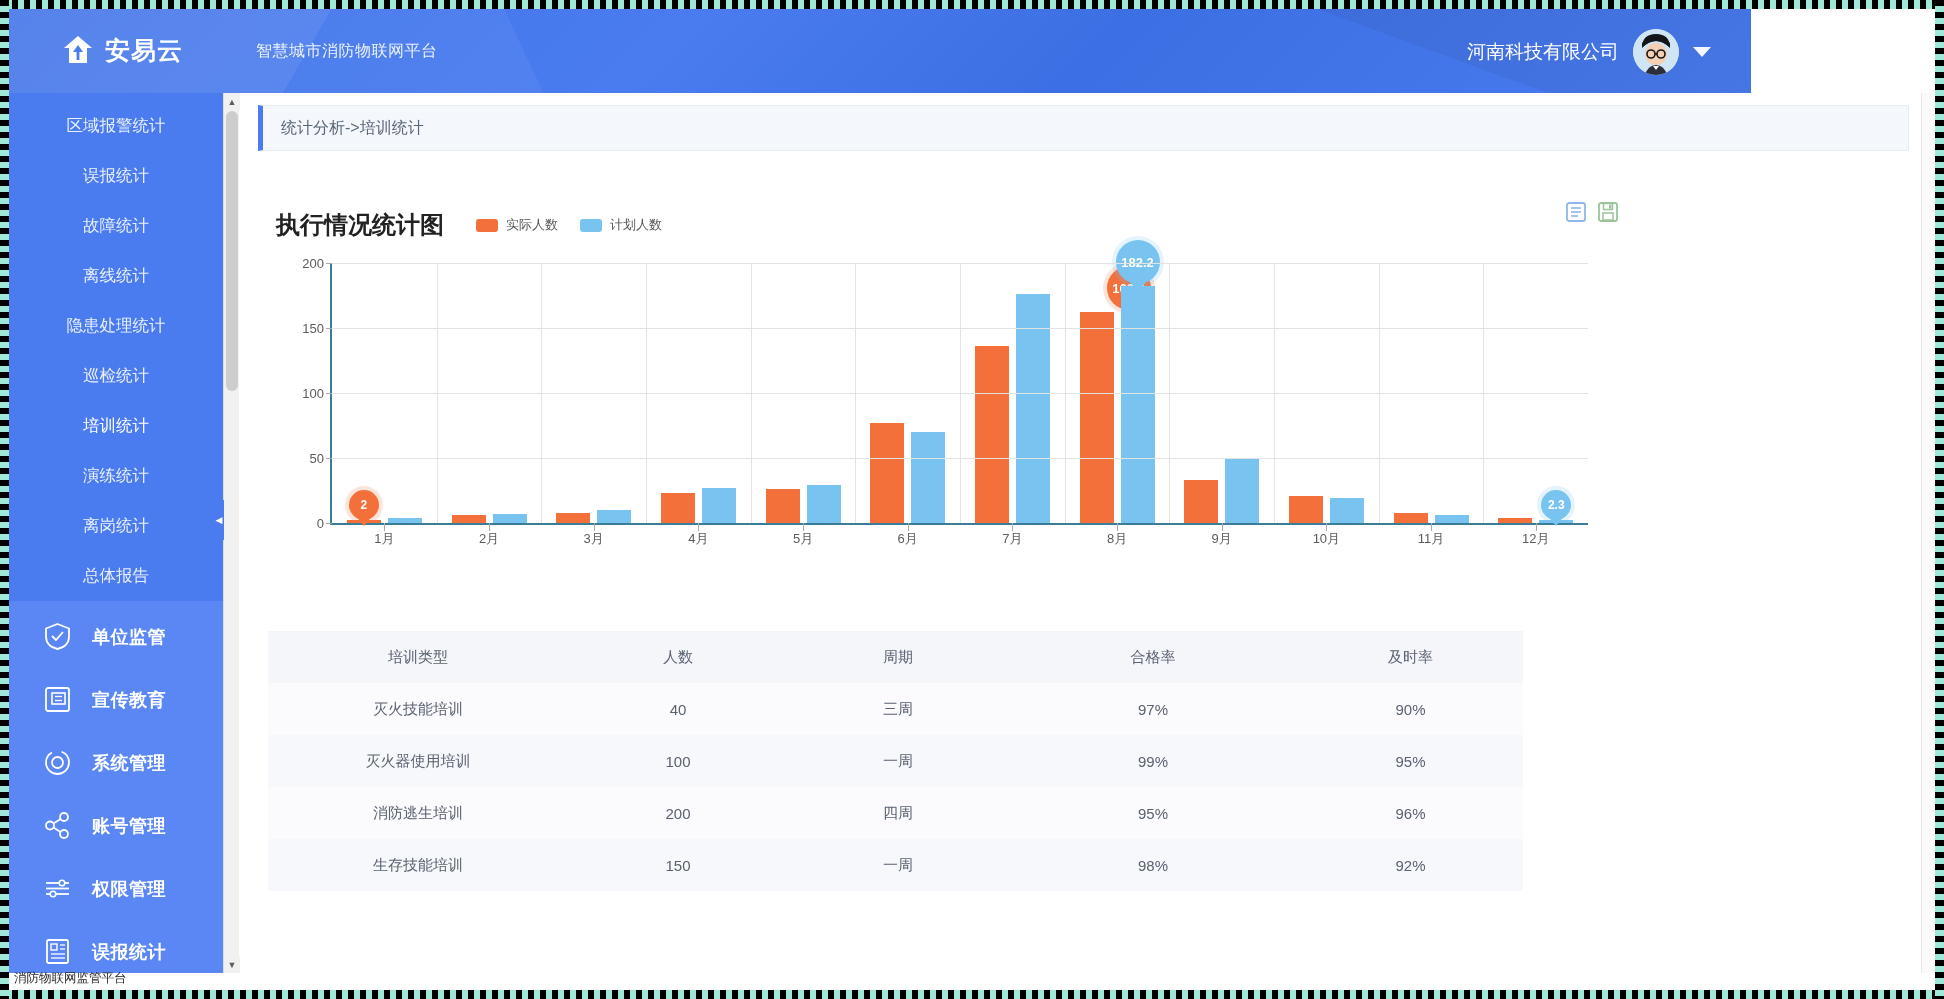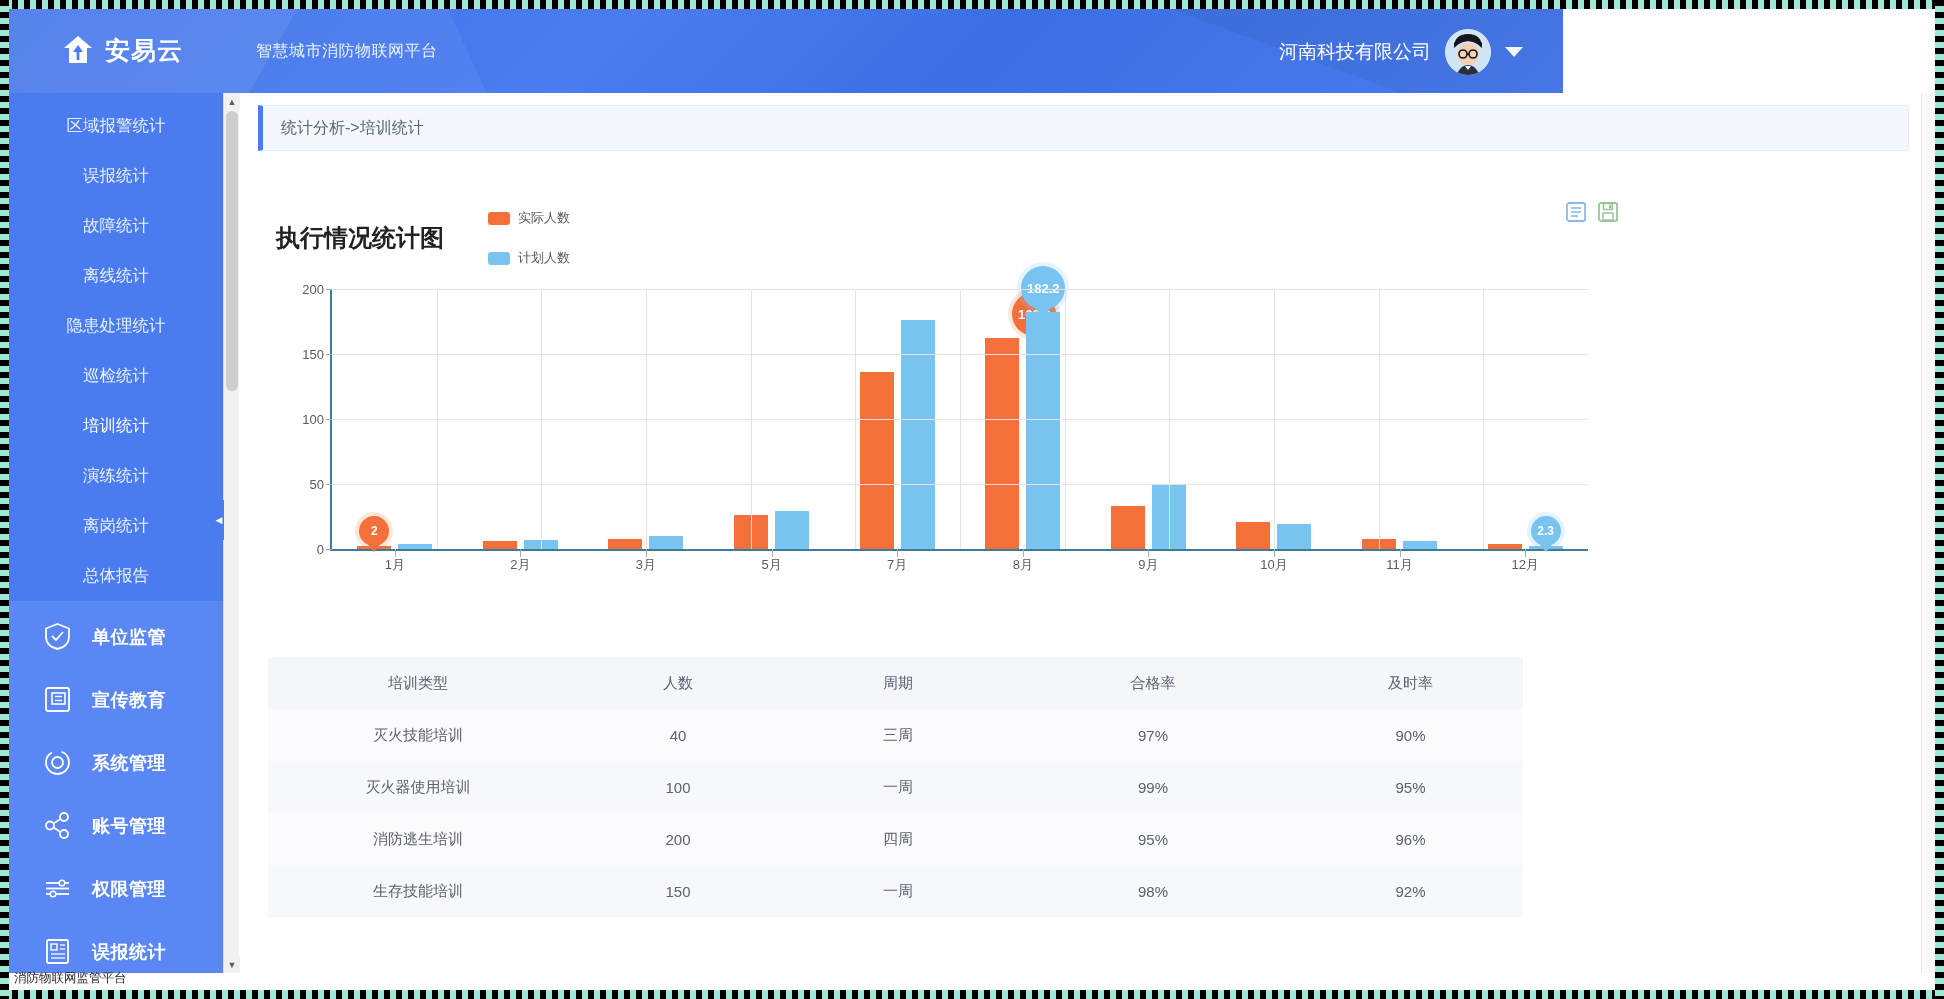--- a/index.html
+++ b/index.html
@@ -17,21 +17,21 @@
       repeating-linear-gradient(90deg, #000 0 6px, #9fe8d8 6px 12px); z-index: 60; }
   .frame-edge.vert { background:
       repeating-linear-gradient(180deg, #000 0 6px, #9fe8d8 6px 12px); }
   #edge-top    { left:0; top:0;   width:1944px; height:9px; }
   #edge-bottom { left:0; bottom:0;width:1944px; height:9px; }
   #edge-left   { left:0; top:0;   width:9px;  height:999px; }
   #edge-right  { right:0;top:0;   width:9px;  height:999px; }
 
   
   #header {
-    position: absolute; left: 9px; top: 9px; width: 1554px; height: 84px;
+    position: absolute; left: 9px; top: 9px; width: 1742px; height: 84px;
     background: linear-gradient(135deg,#3f73e8 0%, #4a7cf0 38%, #3d6fe4 62%, #4a7cf0 100%);
     overflow: hidden;
     text-align: right;
   }
   #header::after {
     content:""; position:absolute; left:0; top:0; width:100%; height:100%;
     background:
       linear-gradient(120deg, rgba(255,255,255,.07) 0 18%, transparent 18% 34%),
       linear-gradient(200deg, rgba(0,0,0,.05) 0 22%, transparent 22% 48%),
       linear-gradient(65deg, rgba(255,255,255,.05) 0 30%, transparent 30% 55%);
@@ -77,21 +77,21 @@
   #breadcrumb-bar {
     margin:12px 14px 0 18px; height:46px; background:#f4f8fd; border:1px solid #e4ecf7;
     border-left:5px solid #4a7cf0; display:flex; align-items:center; padding-left:18px;
     color:#5a6678; font-size:16px;
   }
 
   #panel { margin:22px 14px 0 18px; background:#ffffff; position:relative; height:790px; }
 
   #chart-head { display:flex; align-items:center; padding:36px 0 0 18px; position:relative; }
   #chart-title { font-size:24px; font-weight:bold; color:#222; }
-  #legend { display:flex; align-items:center; gap:22px; margin-left:44px;flex-direction:column; }
+  #legend { display:flex; align-items:center; gap:22px; margin-left:32px; }
   .legend-item { display:flex; align-items:center; gap:8px; }
   .legend-swatch { width:22px; height:13px; border-radius:3px; }
   .legend-label { font-size:13px; color:#555; }
   #chart-tools { position:absolute; right:290px; top:28px; display:flex; gap:10px; }
   .tool-btn { width:22px; height:22px; cursor:pointer; }
 
   
   #chart { position:relative; margin:22px 0 0 0; width:1330px; height:290px; }
   #plot { position:absolute; left:72px; top:0; right:0; bottom:28px; border-left:2px solid #3b7d99; border-bottom:2px solid #3b7d99; }
   .grid-h { position:absolute; left:0; right:0; height:1px; background:#e3e3e3; }
@@ -353,23 +353,35 @@
                 <div class="xtick">2月</div>
                 <div class="xtick-mark"></div>
               </div>
               <div class="group">
                 <div class="bar actual" style="height: 4%;"></div>
                 <div class="bar plan" style="height: 5%;"></div>
                 <div class="xtick">3月</div>
                 <div class="xtick-mark"></div>
               </div>
               <div class="group">
+                <div class="bar actual" style="height: 11.5%;"></div>
+                <div class="bar plan" style="height: 13.5%;"></div>
+                <div class="xtick">4月</div>
+                <div class="xtick-mark"></div>
+              </div>
+              <div class="group">
                 <div class="bar actual" style="height: 13%;"></div>
                 <div class="bar plan" style="height: 14.5%;"></div>
                 <div class="xtick">5月</div>
+                <div class="xtick-mark"></div>
+              </div>
+              <div class="group">
+                <div class="bar actual" style="height: 38.5%;"></div>
+                <div class="bar plan" style="height: 35%;"></div>
+                <div class="xtick">6月</div>
                 <div class="xtick-mark"></div>
               </div>
               <div class="group">
                 <div class="bar actual" style="height: 68%;"></div>
                 <div class="bar plan" style="height: 88%;"></div>
                 <div class="xtick">7月</div>
                 <div class="xtick-mark"></div>
               </div>
               <div class="group">
                 <div class="bar actual" style="height: 81.1%;">

